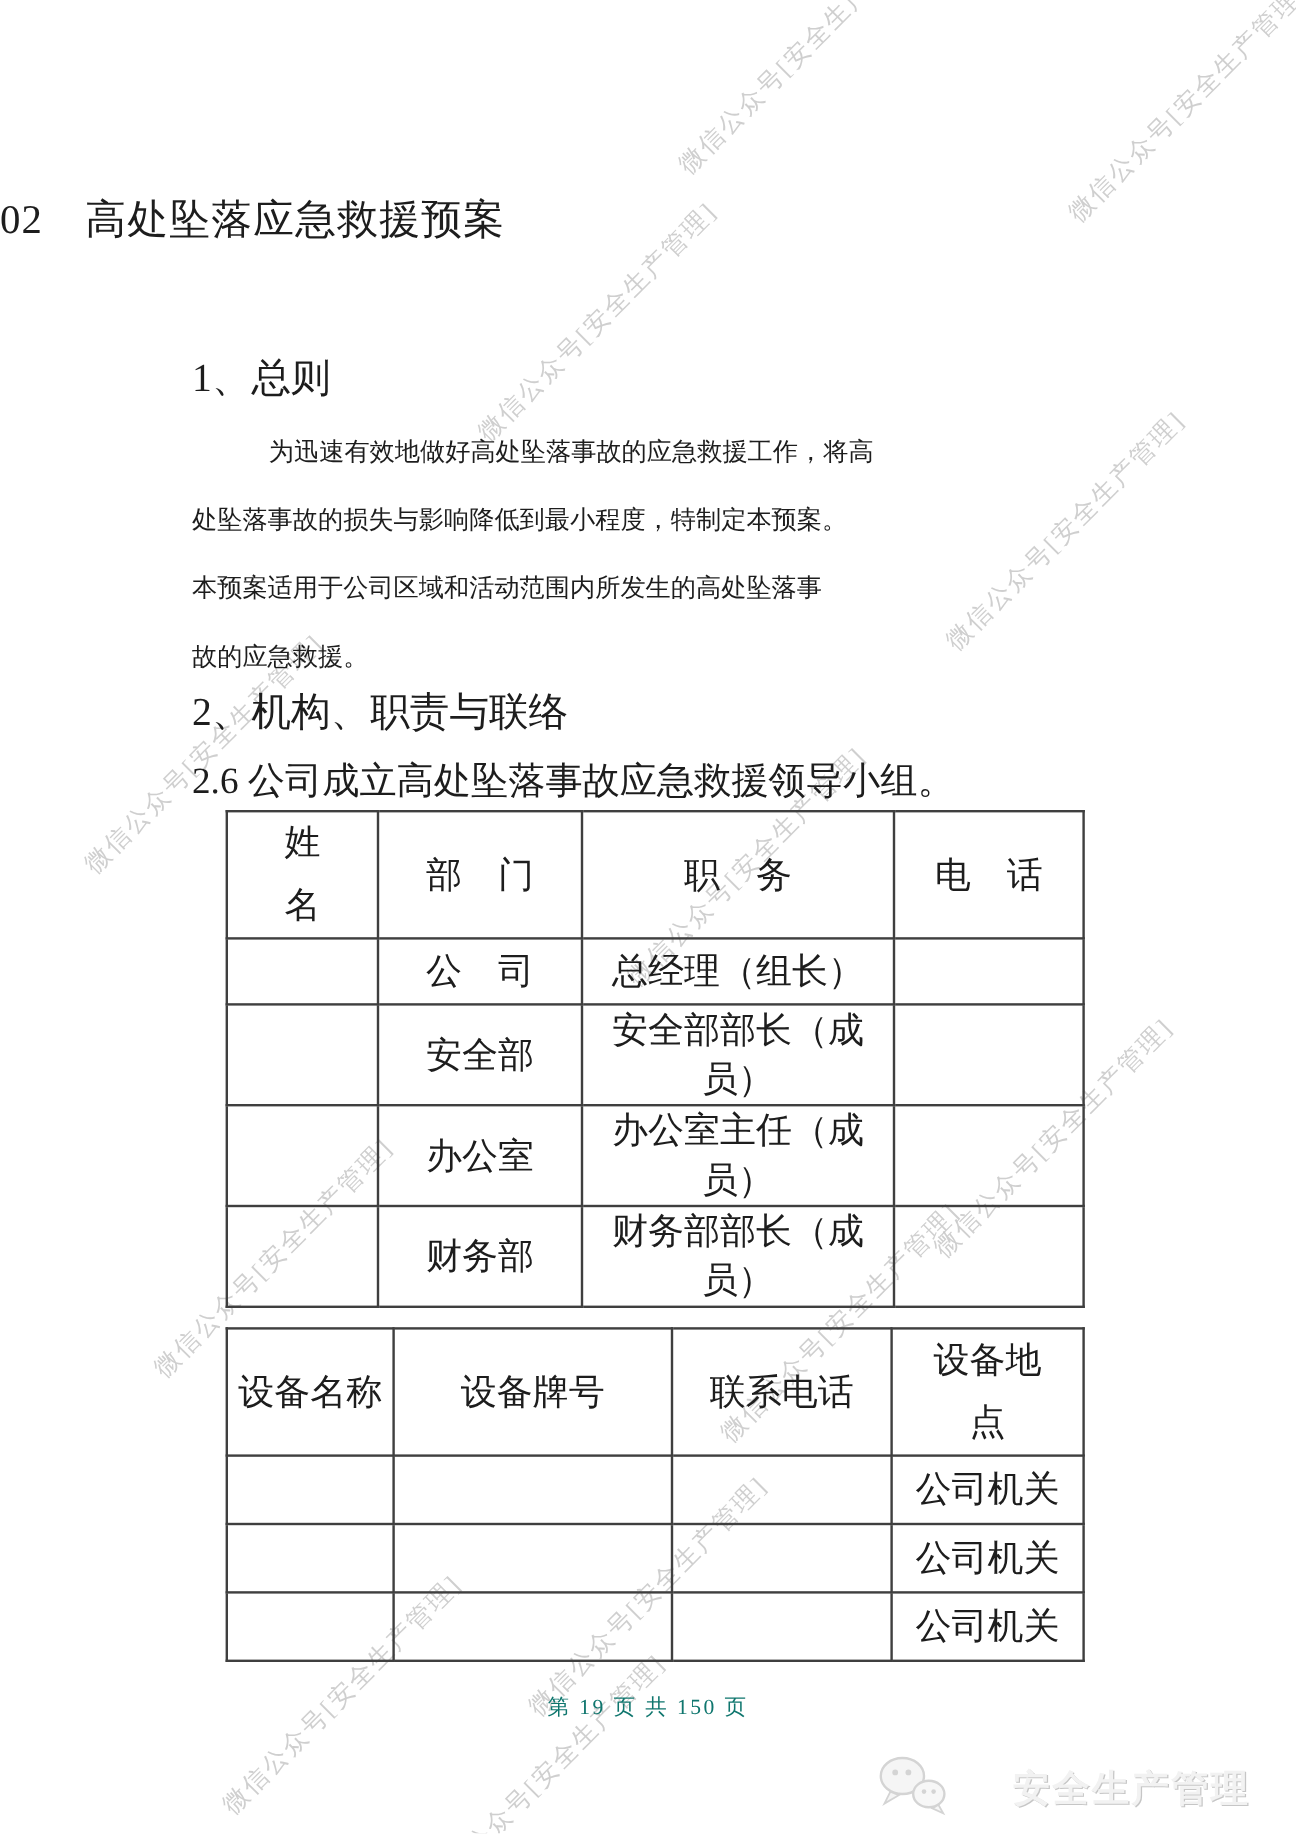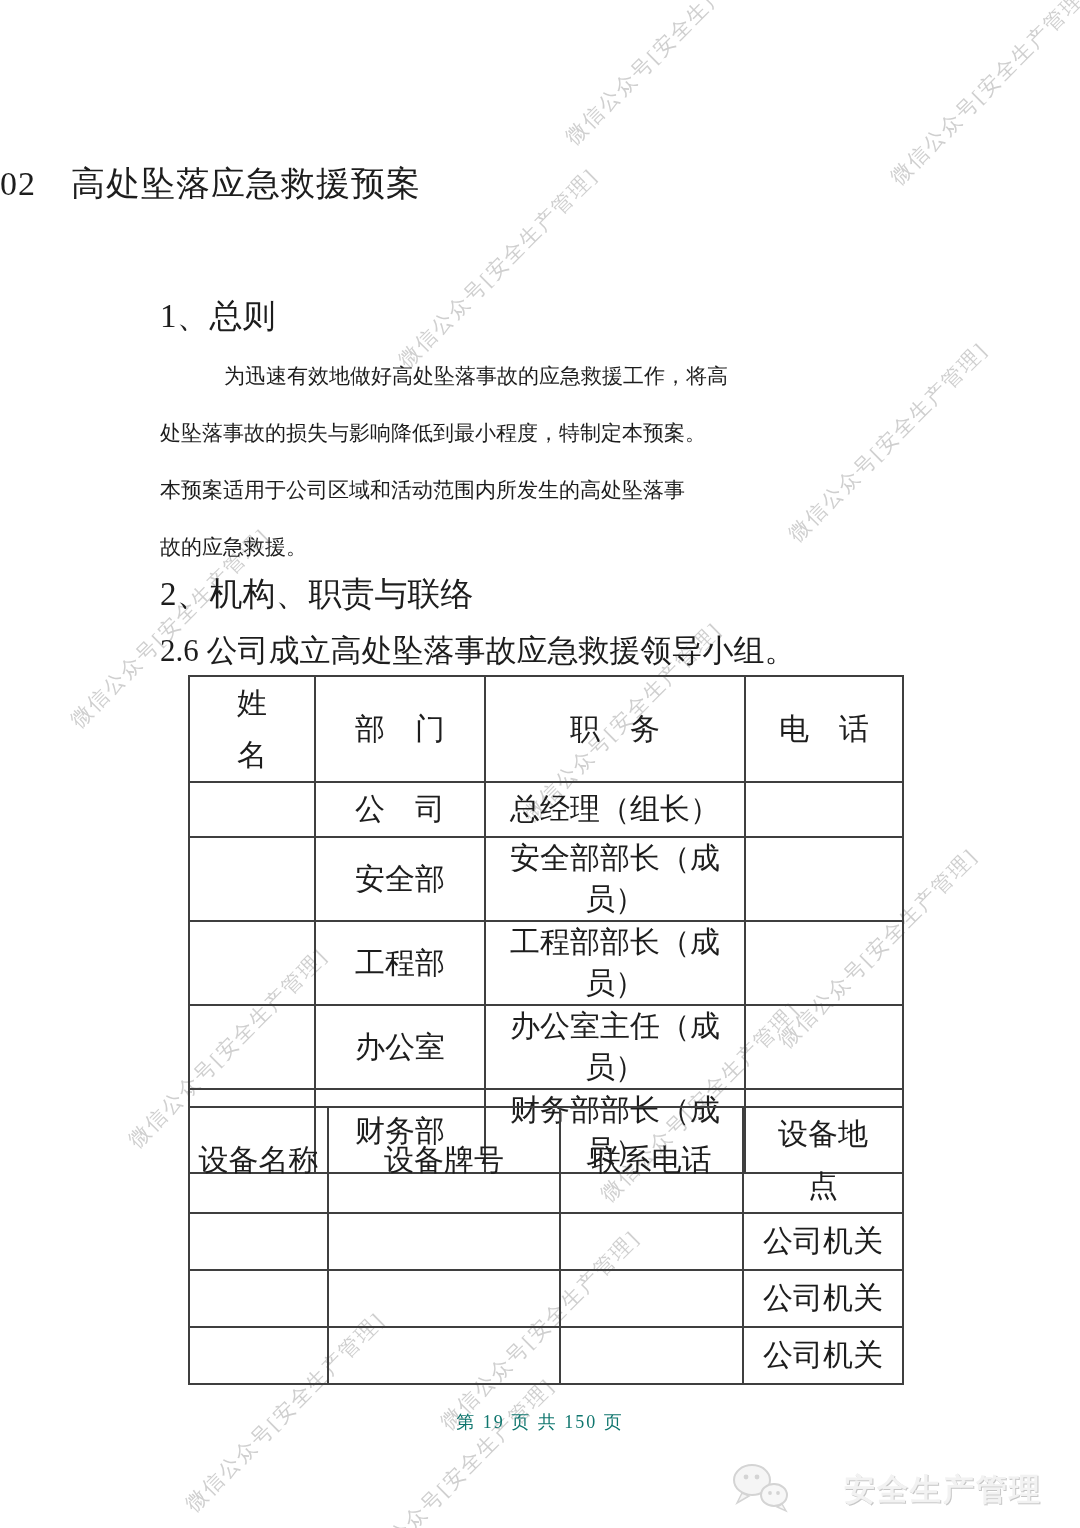--- a/index.html
+++ b/index.html
@@ -116,26 +116,20 @@
       <td></td>
     </tr>
     <tr style="height:55px">
       <td></td>
       <td class="al-right">安全部</td>
       <td>安全部部长（成员）</td>
       <td></td>
     </tr>
     <tr style="height:55px">
       <td></td>
-      <td class="al-right">工程部</td>
-      <td>工程部部长（成员）</td>
-      <td></td>
-    </tr>
-    <tr style="height:55px">
-      <td></td>
       <td class="al-right">办公室</td>
       <td>办公室主任（成员）</td>
       <td></td>
     </tr>
     <tr style="height:55px">
       <td></td>
       <td class="al-right">财务部</td>
       <td>财务部部长（成员）</td>
       <td></td>
     </tr>

